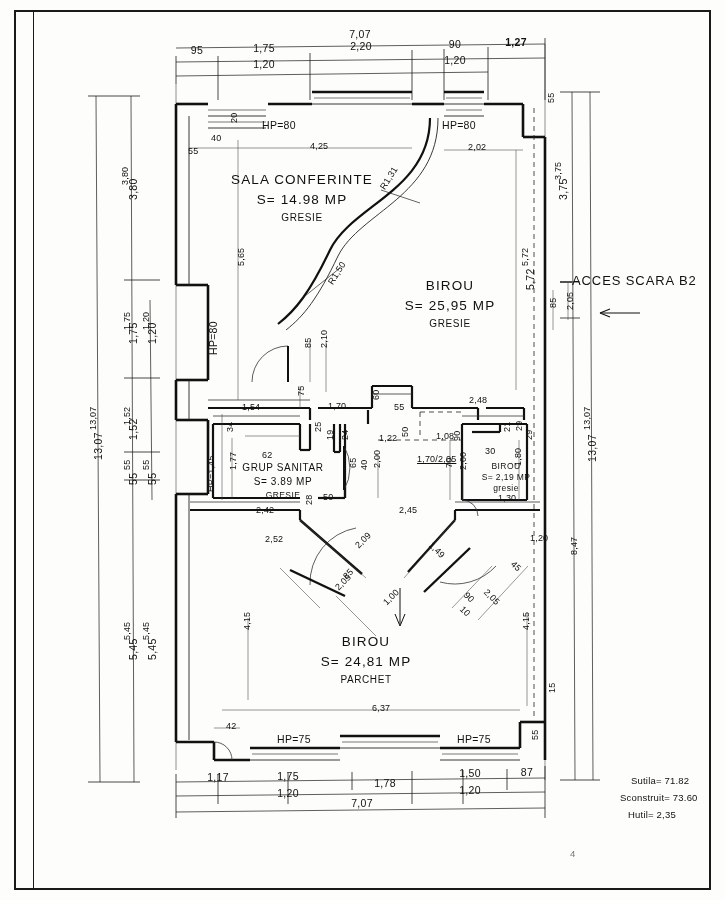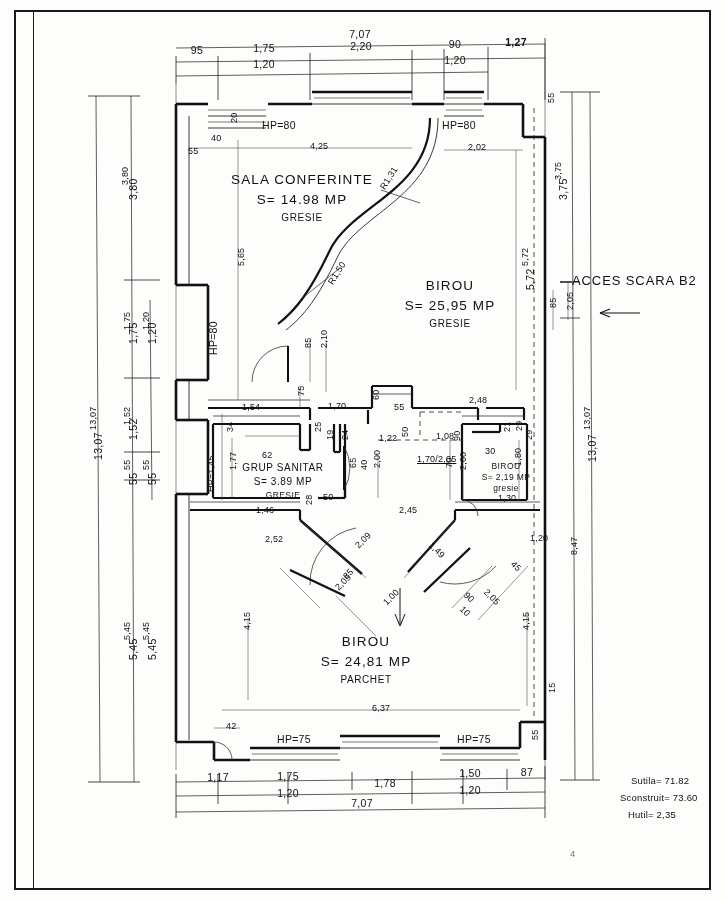--- a/index.html
+++ b/index.html
@@ -416,21 +416,21 @@
       <div class="txt dimS" style="left: 485px; top: 438px; margin-top: 8px;">30</div>
       <div class="txt dimS vert" style="left: 502px; top: 432px;">21</div>
       <div class="txt dimS vert" style="left: 514px; top: 431px;">29</div>
       <div class="txt dimS vert" style="left: 524px; top: 440px;">29</div>
       <div class="txt dimS vert" style="left: 372px; top: 468px;">2,00</div>
       <div class="txt dimS vert" style="left: 458px; top: 470px;">2,00</div>
       <div class="txt dimS vert" style="left: 513px; top: 466px;">1,80</div>
       <div class="txt dimS vert" style="left: 444px; top: 468px;">70</div>
       <div class="txt dimS vert" style="left: 348px; top: 468px;">65</div>
       <div class="txt dimS vert" style="left: 359px; top: 470px;">40</div>
-      <div class="txt dimS" style="left: 256px; top: 505px;">1,46</div>
+      <div class="txt dimS" style="left: 256px; top: 505px;">2,42</div>
       <div class="txt dimS" style="left: 323px; top: 492px;">50</div>
       <div class="txt dimS" style="left: 498px; top: 493px;">1,30</div>
       <div class="txt dimS vert" style="left: 304px; top: 505px;">28</div>
       <div class="txt dimS" style="left: 265px; top: 534px;">2,52</div>
       <div class="txt dimS" style="left: 399px; top: 505px;">2,45</div>
       <div class="txt dimS" style="left: 530px; top: 533px;">1,20</div>
       <div class="txt dimS rot45" style="left: 353px; top: 543px;">2,09</div>
       <div class="txt dimS rotm45" style="left: 434px; top: 540px;">1,49</div>
       <div class="txt dimS rot45" style="left: 341px; top: 574px;">85</div>
       <div class="txt dimS rot45" style="left: 333px; top: 585px;">2,05</div>

